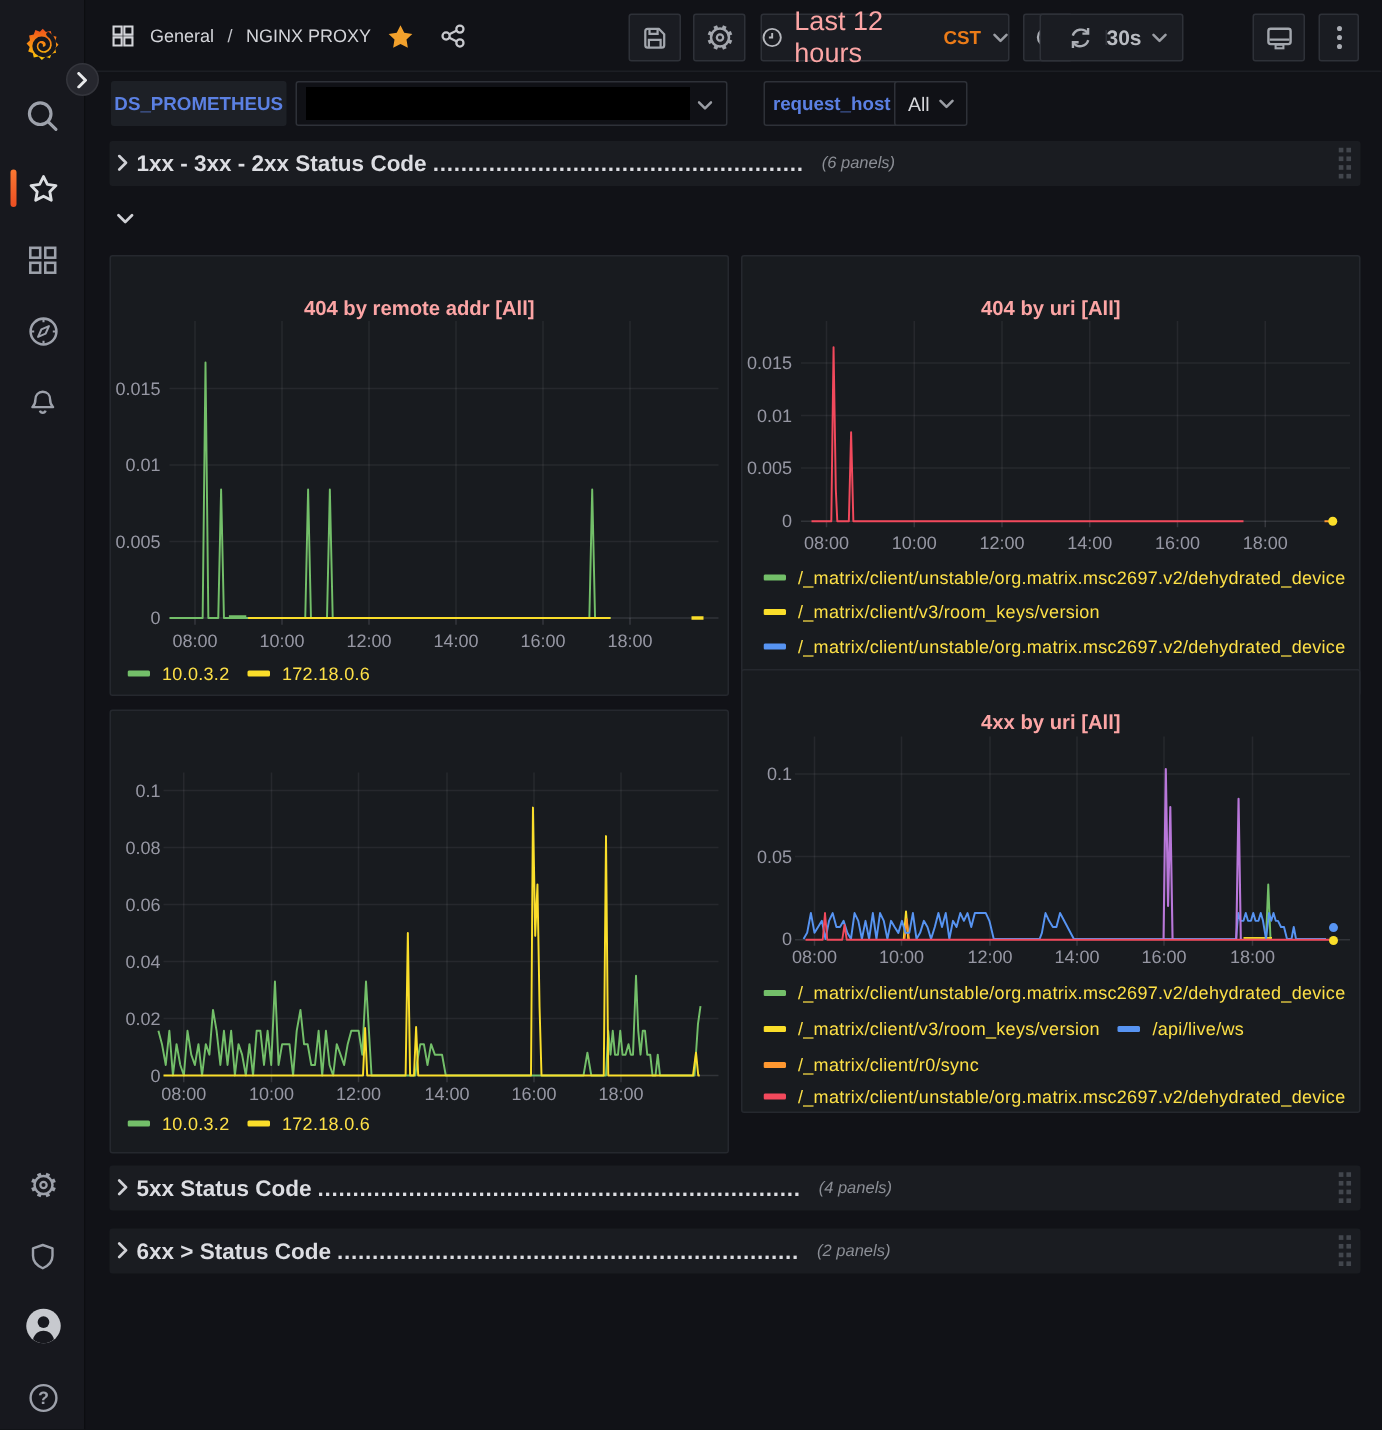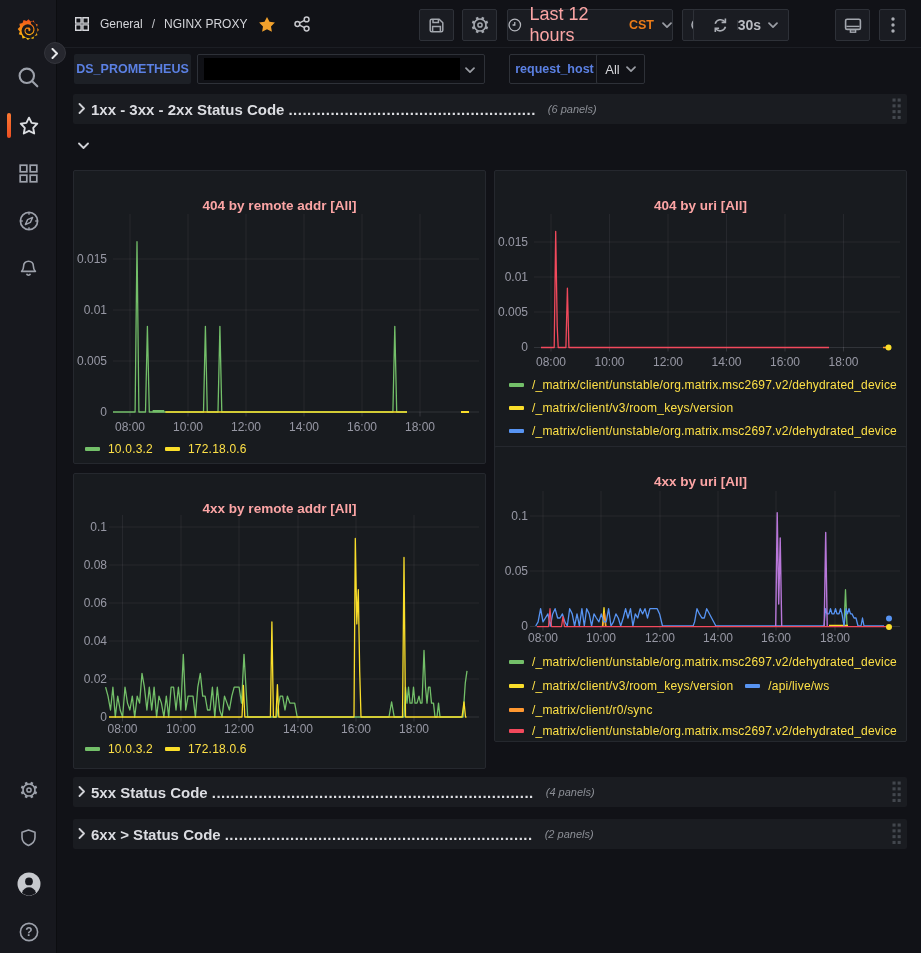--- a/index.html
+++ b/index.html
@@ -359,21 +359,20 @@
       <span>/_matrix/client/unstable/org.matrix.msc2697.v2/dehydrated_device</span>
     </div>
     <div class="legrow" style="left:14px;top:276px;width:390px;">
       <span class="dash" style="background:#ff9830"></span>
       <span>/_matrix/client/v3/room_keys/version</span>
       <span class="dash lgap" style="background:#f2495c"></span>
       <span>/sw.js</span>
     </div>
   </div>
 <div class="panel" style="left:73px;top:473px;height:296px;">
-    <div class="ptitle">4xx by remote addr [All]</div>
     <div class="abs" style="left:0;top:0;">
       <svg class="" width="411" height="294" viewBox="0 0 411 294">
         <line x1="48.5" y1="41" x2="48.5" y2="243" stroke="rgba(204,204,220,0.08)" stroke-width="1"></line>
         <line x1="48.5" y1="243" x2="48.5" y2="247.5" stroke="rgba(204,204,220,0.16)" stroke-width="1"></line>
         <line x1="107" y1="41" x2="107" y2="243" stroke="rgba(204,204,220,0.08)" stroke-width="1"></line>
         <line x1="107" y1="243" x2="107" y2="247.5" stroke="rgba(204,204,220,0.16)" stroke-width="1"></line>
         <line x1="165" y1="41" x2="165" y2="243" stroke="rgba(204,204,220,0.08)" stroke-width="1"></line>
         <line x1="165" y1="243" x2="165" y2="247.5" stroke="rgba(204,204,220,0.16)" stroke-width="1"></line>
         <line x1="224" y1="41" x2="224" y2="243" stroke="rgba(204,204,220,0.08)" stroke-width="1"></line>
         <line x1="224" y1="243" x2="224" y2="247.5" stroke="rgba(204,204,220,0.16)" stroke-width="1"></line>

